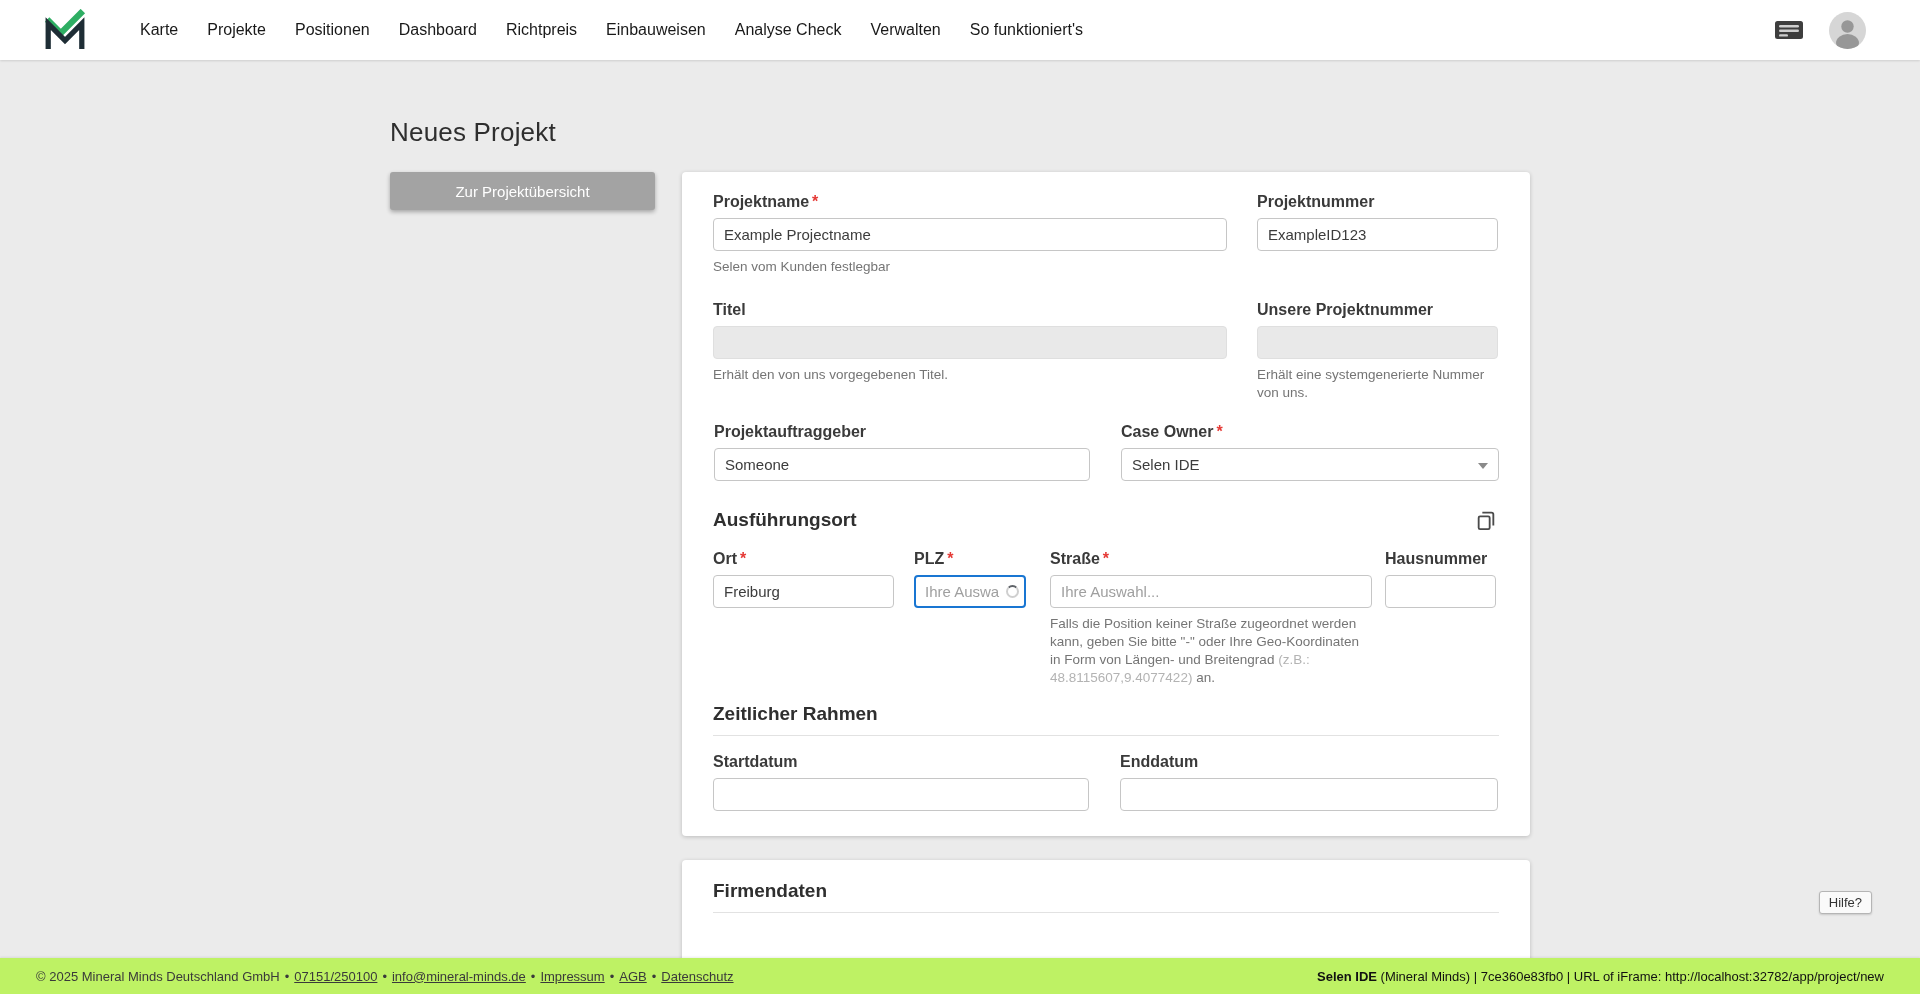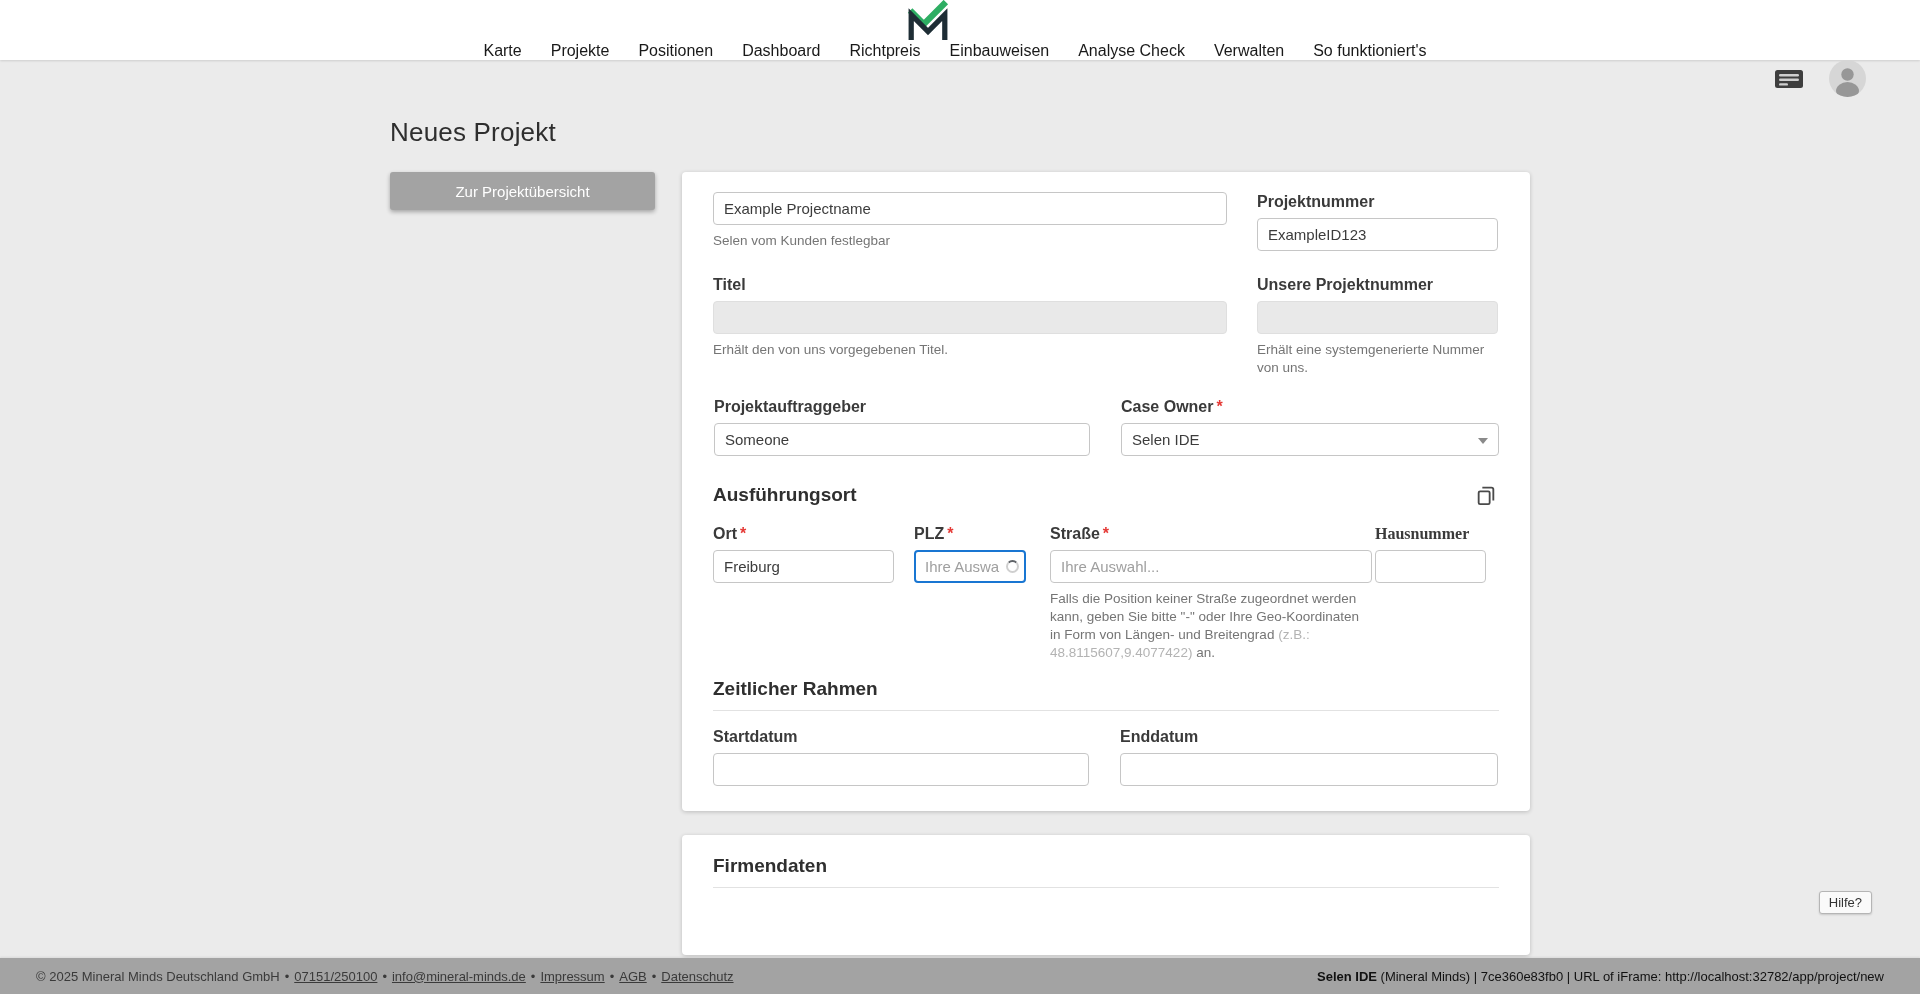--- a/index.html
+++ b/index.html
@@ -5,21 +5,21 @@
   * { margin:0; padding:0; box-sizing:border-box; }
   html, body { width:1920px; height:994px; }
   body {
     font-family:"Liberation Sans","DejaVu Sans",sans-serif;
     background:#ebebeb; overflow:hidden; position:relative; color:#333;
   }
 
   
   .topbar { height:60px; background:#fff; display:flex; align-items:center;
             padding:0 54px 0 44px; box-shadow:0 1px 2px rgba(0,0,0,.12);
-            position:relative; z-index:10;flex-direction:column; }
+            position:relative; z-index:10; }
   .logo { width:42px; height:42px; margin-right:54px; display:flex; align-items:center; cursor:pointer; flex:none; }
   .nav { display:flex; gap:29px; align-items:center; }
   .nav a { font-size:16px; color:#191919; text-decoration:none; cursor:pointer; white-space:nowrap; }
   .topbar-right { margin-left:auto; display:flex; align-items:center; gap:24px; }
   .icon-btn { cursor:pointer; display:flex; align-items:center; }
 
   
   .content { width:1140px; margin:0 auto; padding-top:57px; }
   .page-title { font-size:26px; font-weight:400; color:#2e2e2e; margin-bottom:24px; letter-spacing:.2px; }
   .content-row { display:flex; align-items:flex-start; }
@@ -50,21 +50,21 @@
   .r2 { margin-bottom:20px; }
   .r3 { margin-bottom:26px;justify-content:flex-end; }
   .r4 { margin-bottom:16px; }
   .f-main { width:514px; }
   .f-side { width:241px; margin-left:30px; }
   .f-left { width:376px; }
   .f-right { width:378px; margin-left:31px; }
   .f-ort { width:181px; }
   .f-plz { width:112px; margin-left:20px; }
   .f-strasse { width:322px; margin-left:24px; }
-  .f-haus { width:111px; margin-left:3px;font-family:Liberation Serif, serif; }
+  .f-haus { width:111px; margin-left:13px; }
 
   .section-head { display:flex; justify-content:space-between; align-items:center; margin-bottom:16px; }
   .section-title { font-size:19px; font-weight:700; color:#2f2f2f; }
   .section-underline { border-bottom:1px solid #e2e2e2; padding-bottom:10px; margin-bottom:16px; }
   .copy-button { background:none; border:none; cursor:pointer; padding:2px; display:flex; }
 
   .input-wrap { position:relative; }
   .tinput.focused { border:2px solid #1976d2; padding:0 24px 0 9px; }
   .spinner { position:absolute; right:7px; top:10px; width:13px; height:13px; border-radius:50%;
              border:2px solid #cfcfcf; border-top-color:#5f6368; animation:spin .9s linear infinite; }
@@ -75,21 +75,21 @@
             cursor:pointer; position:relative; }
   .caret { position:absolute; right:10px; top:14px; width:0; height:0;
            border-left:5px solid transparent; border-right:5px solid transparent;
            border-top:6px solid #8a8a8a; }
 
   .help-chip { position:absolute; right:48px; top:891px; background:#fafafa;
                border:1px solid #b5b5b5; border-radius:3px; padding:3px 9px; font-size:13px;
                color:#333; cursor:pointer; box-shadow:0 1px 2px rgba(0,0,0,.15); z-index:20; }
 
   
-  .footer { position:absolute; left:0; bottom:0; width:100%; height:36px; background:#a3a3a3;
+  .footer { position:absolute; left:0; bottom:0; width:100%; height:36px; background:#bef264;
             display:flex; align-items:center; justify-content:space-between; padding:0 36px;
             font-size:13px; color:#3a3a3a; box-shadow:0 -1px 2px rgba(0,0,0,.08); z-index:15; }
   .footer-left { display:flex; align-items:center; gap:5px; white-space:nowrap; }
   .footer-left a { color:#3a3a3a; text-decoration:underline; cursor:pointer; }
   .footer-right { white-space:nowrap; color:#111; }
   .footer-right .bold { font-weight:700; }
 </style>
 </head>
 <body>
 
@@ -144,20 +144,21 @@
     <div class="left-col">
       <button class="back-button">Zur Projektübersicht</button>
     </div>
 
     <div class="cards">
 
       <section class="card">
 
         <div class="row r1">
           <div class="field f-main">
+            <label><span>Projektname</span><span class="req">*</span></label>
             <input class="tinput" type="text" value="Example Projectname" style="">
             <div class="helper">Selen vom Kunden festlegbar</div>
           </div>
           <div class="field f-side">
             <label><span>Projektnummer</span></label>
             <input class="tinput" type="text" value="ExampleID123" style="">
           </div>
         </div>
 
         <div class="row r2">

